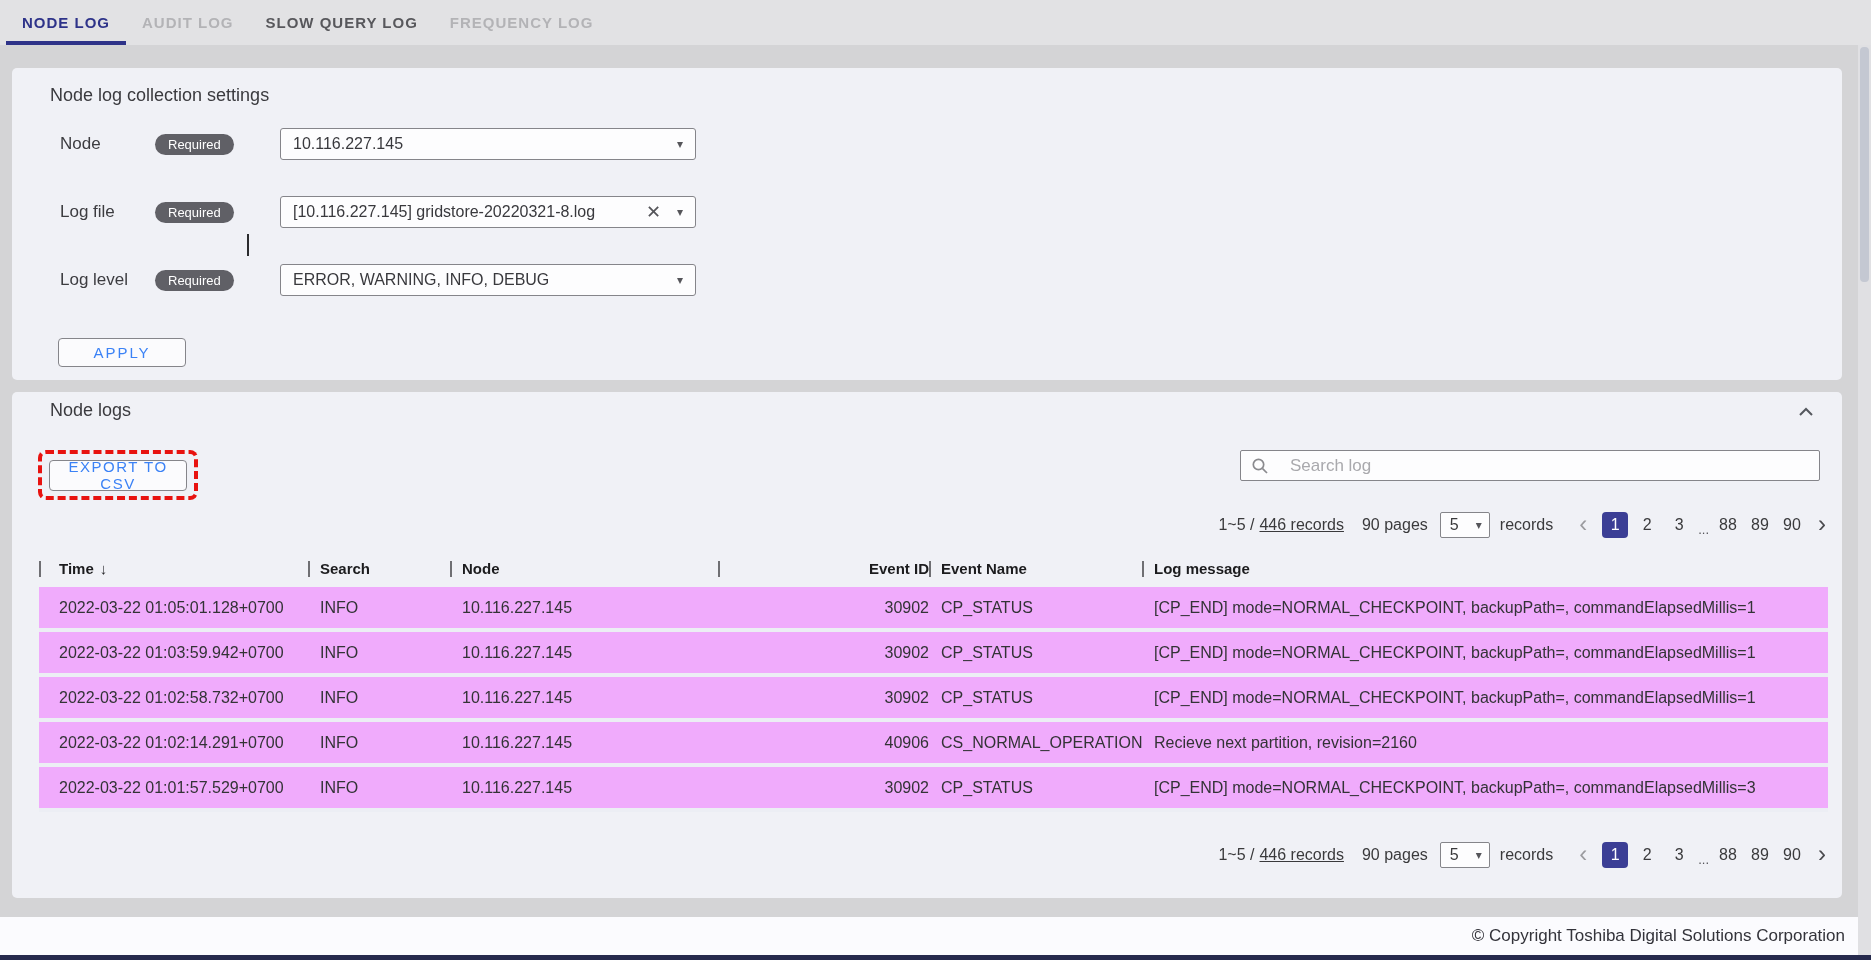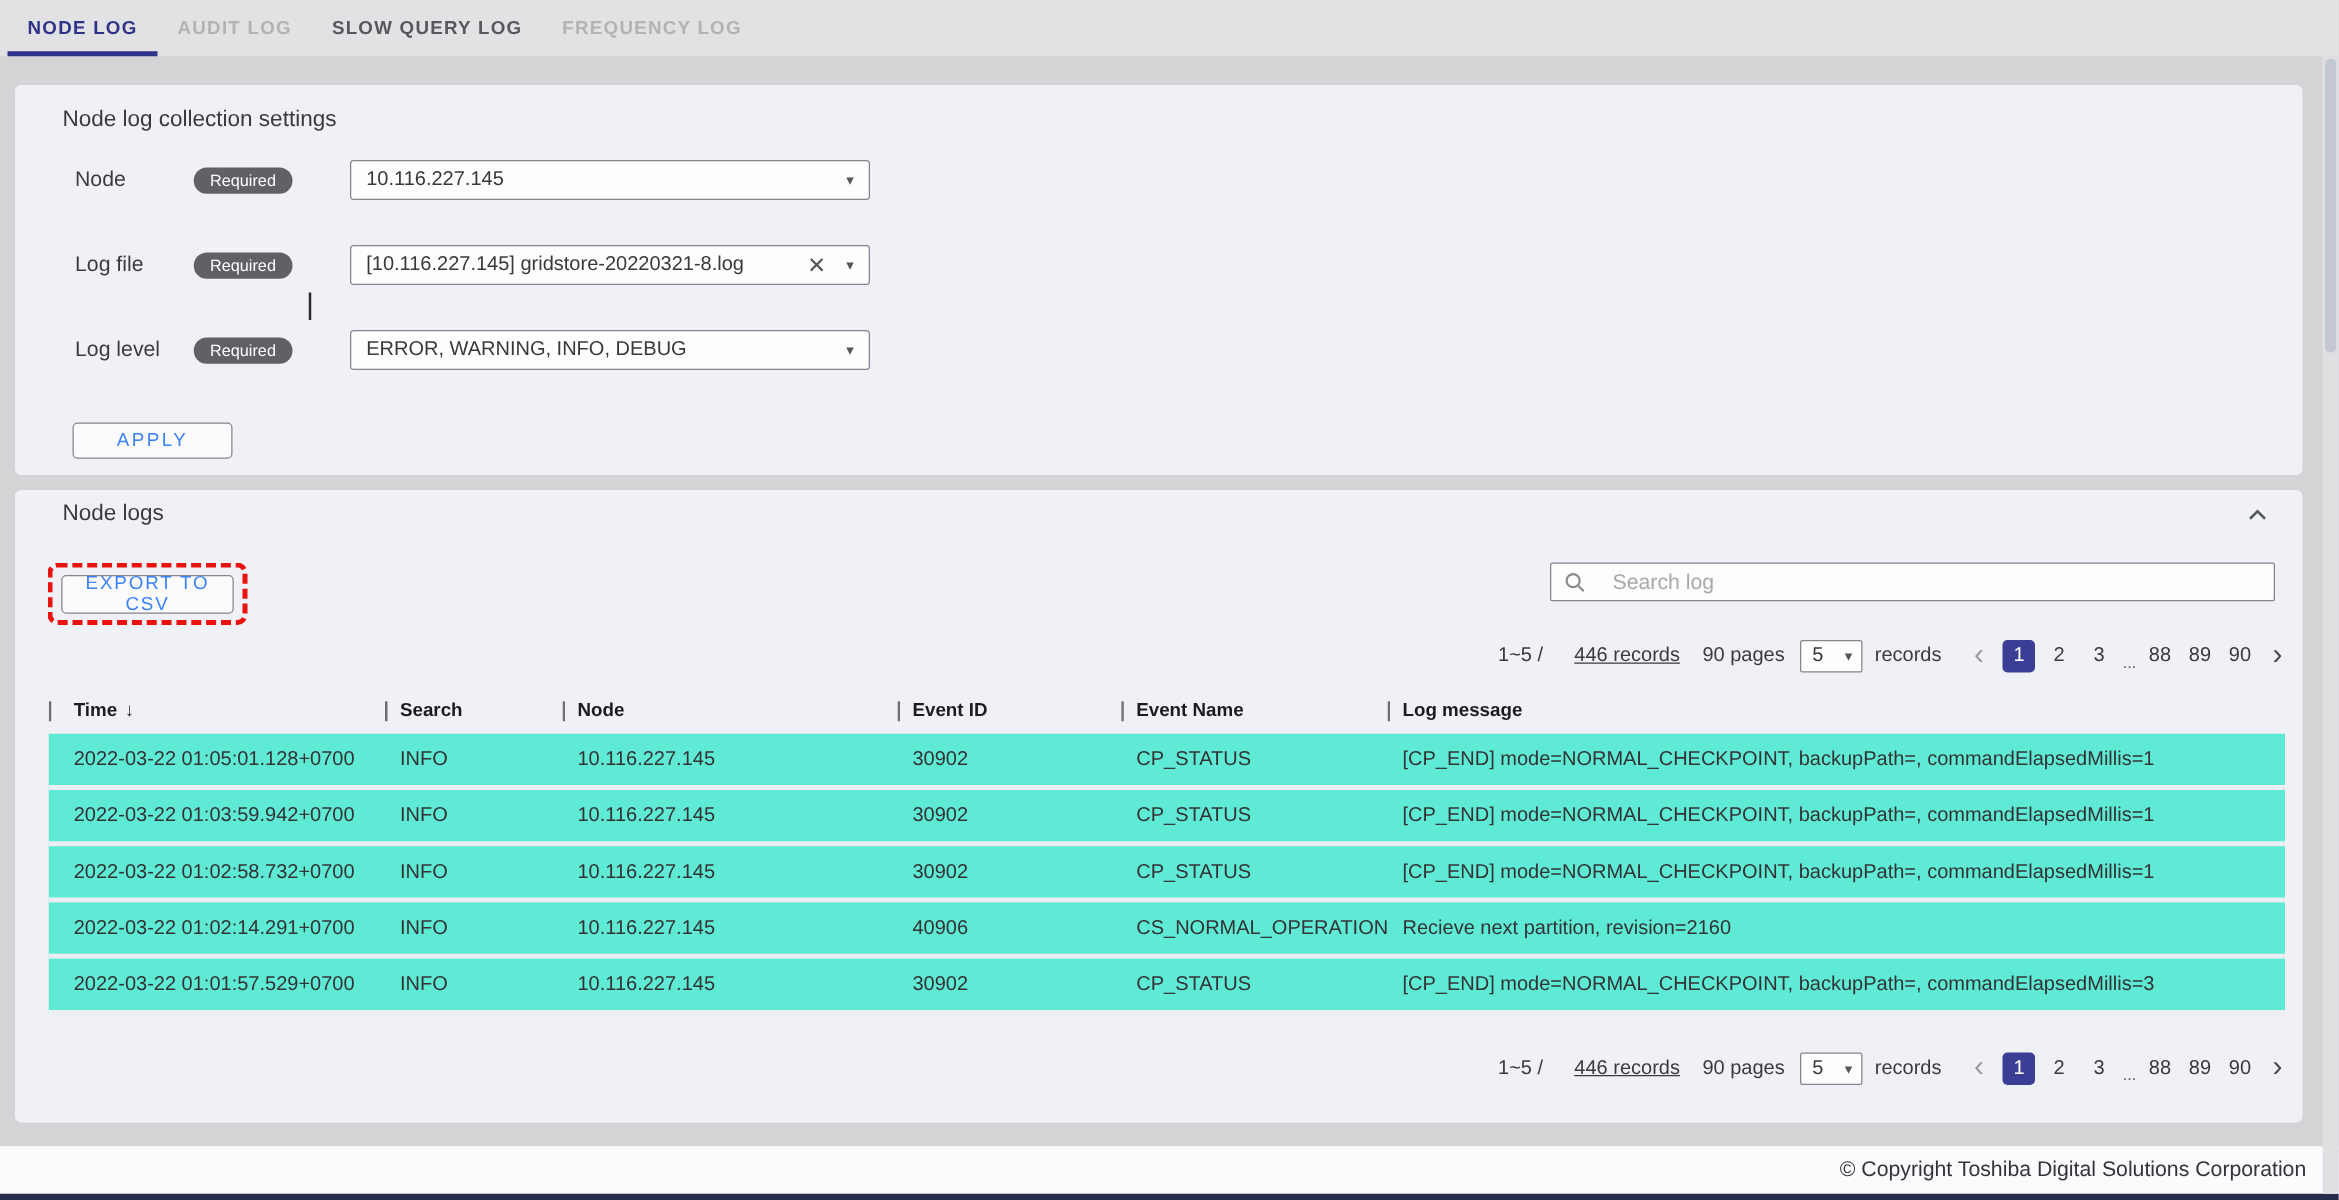--- a/index.html
+++ b/index.html
@@ -70,21 +70,21 @@
   }
   .search-input { flex:1; border:none; background:transparent; outline:none; font-size:17px; color:#333;
                   font-family:"Liberation Sans", sans-serif;margin-left:12px; }
   .search-input::placeholder { color:#a9a9ad; }
 
   
   .pager { position:absolute; right:16px; height:26px; display:flex; align-items:center; font-size:16px; color:#3a3a3c; }
   .pager-top { top:120px; }
   .pager-bottom { top:450px; }
   .pg-summary { margin-right:5px; }
-  .pg-link { text-decoration:underline; margin-right:18px; color:#3a3a3c;margin-left:20px; }
+  .pg-link { text-decoration:underline; margin-right:18px; color:#3a3a3c; }
   .pg-pages { margin-right:12px; }
   .pg-select {
     width:50px; height:26px; border:1px solid #85858a; background:#fdfdfe; border-radius:2px;
     display:flex; align-items:center; padding:0 7px 0 9px; margin-right:10px;
   }
   .pg-select .value { flex:1; font-size:16px; }
   .pg-records { margin-right:26px; }
   .pg-chevron { font-size:24px; line-height:22px; padding-bottom:3px; }
   .pg-prev { color:#9b9b9f; margin-right:12px; }
   .pg-next { color:#4a4a4e; margin-left:10px; }
@@ -92,29 +92,29 @@
   .pg-num.active { background:#3b3e95; color:#fff; border-radius:4px; }
   .pg-ellipsis { align-self:flex-end; font-size:13px; color:#55555a; margin:0 3px; padding-bottom:1px; }
 
   
   .logtable { position:absolute; left:27px; top:163px; width:1789px; }
   .thead { display:flex; height:27px; align-items:center; font-weight:bold; font-size:15px; color:#1c1c1e; }
   .cell { position:relative; padding-left:12px; white-space:nowrap; overflow:hidden; }
   .c1 { width:269px; padding-left:20px; }
   .c2 { width:142px; }
   .c3 { width:268px; }
-  .c4 { width:179px; }
+  .c4 { width:211px;text-align:right; }
   .c5 { width:213px; }
   .c6 { flex:1; }
   .th::before { content:""; position:absolute; left:0; top:1px; width:2px; height:25px; background:#6f6f73; }
   .sort-icon { margin-left:6px; font-weight:normal; font-size:15px; color:#2a2a2e; }
   .tbody { margin-top:5px; }
   .trow {
     display:flex; height:45px; align-items:center;
-    background:#5eead4; border-bottom:4px solid #eceef4;
+    background:#f0abfc; border-bottom:4px solid #eceef4;
     font-size:16px; color:#333336;
   }
 
   
   .footer { position:absolute; left:0; right:0; top:917px; height:38px; background:#fbfbfe;
             display:flex; align-items:center; justify-content:flex-end; padding-right:26px;
             font-size:17px; color:#33333a; }
   .bottombar { position:absolute; left:0; right:0; bottom:0; height:5px; background:#262a4d; }
 
   

